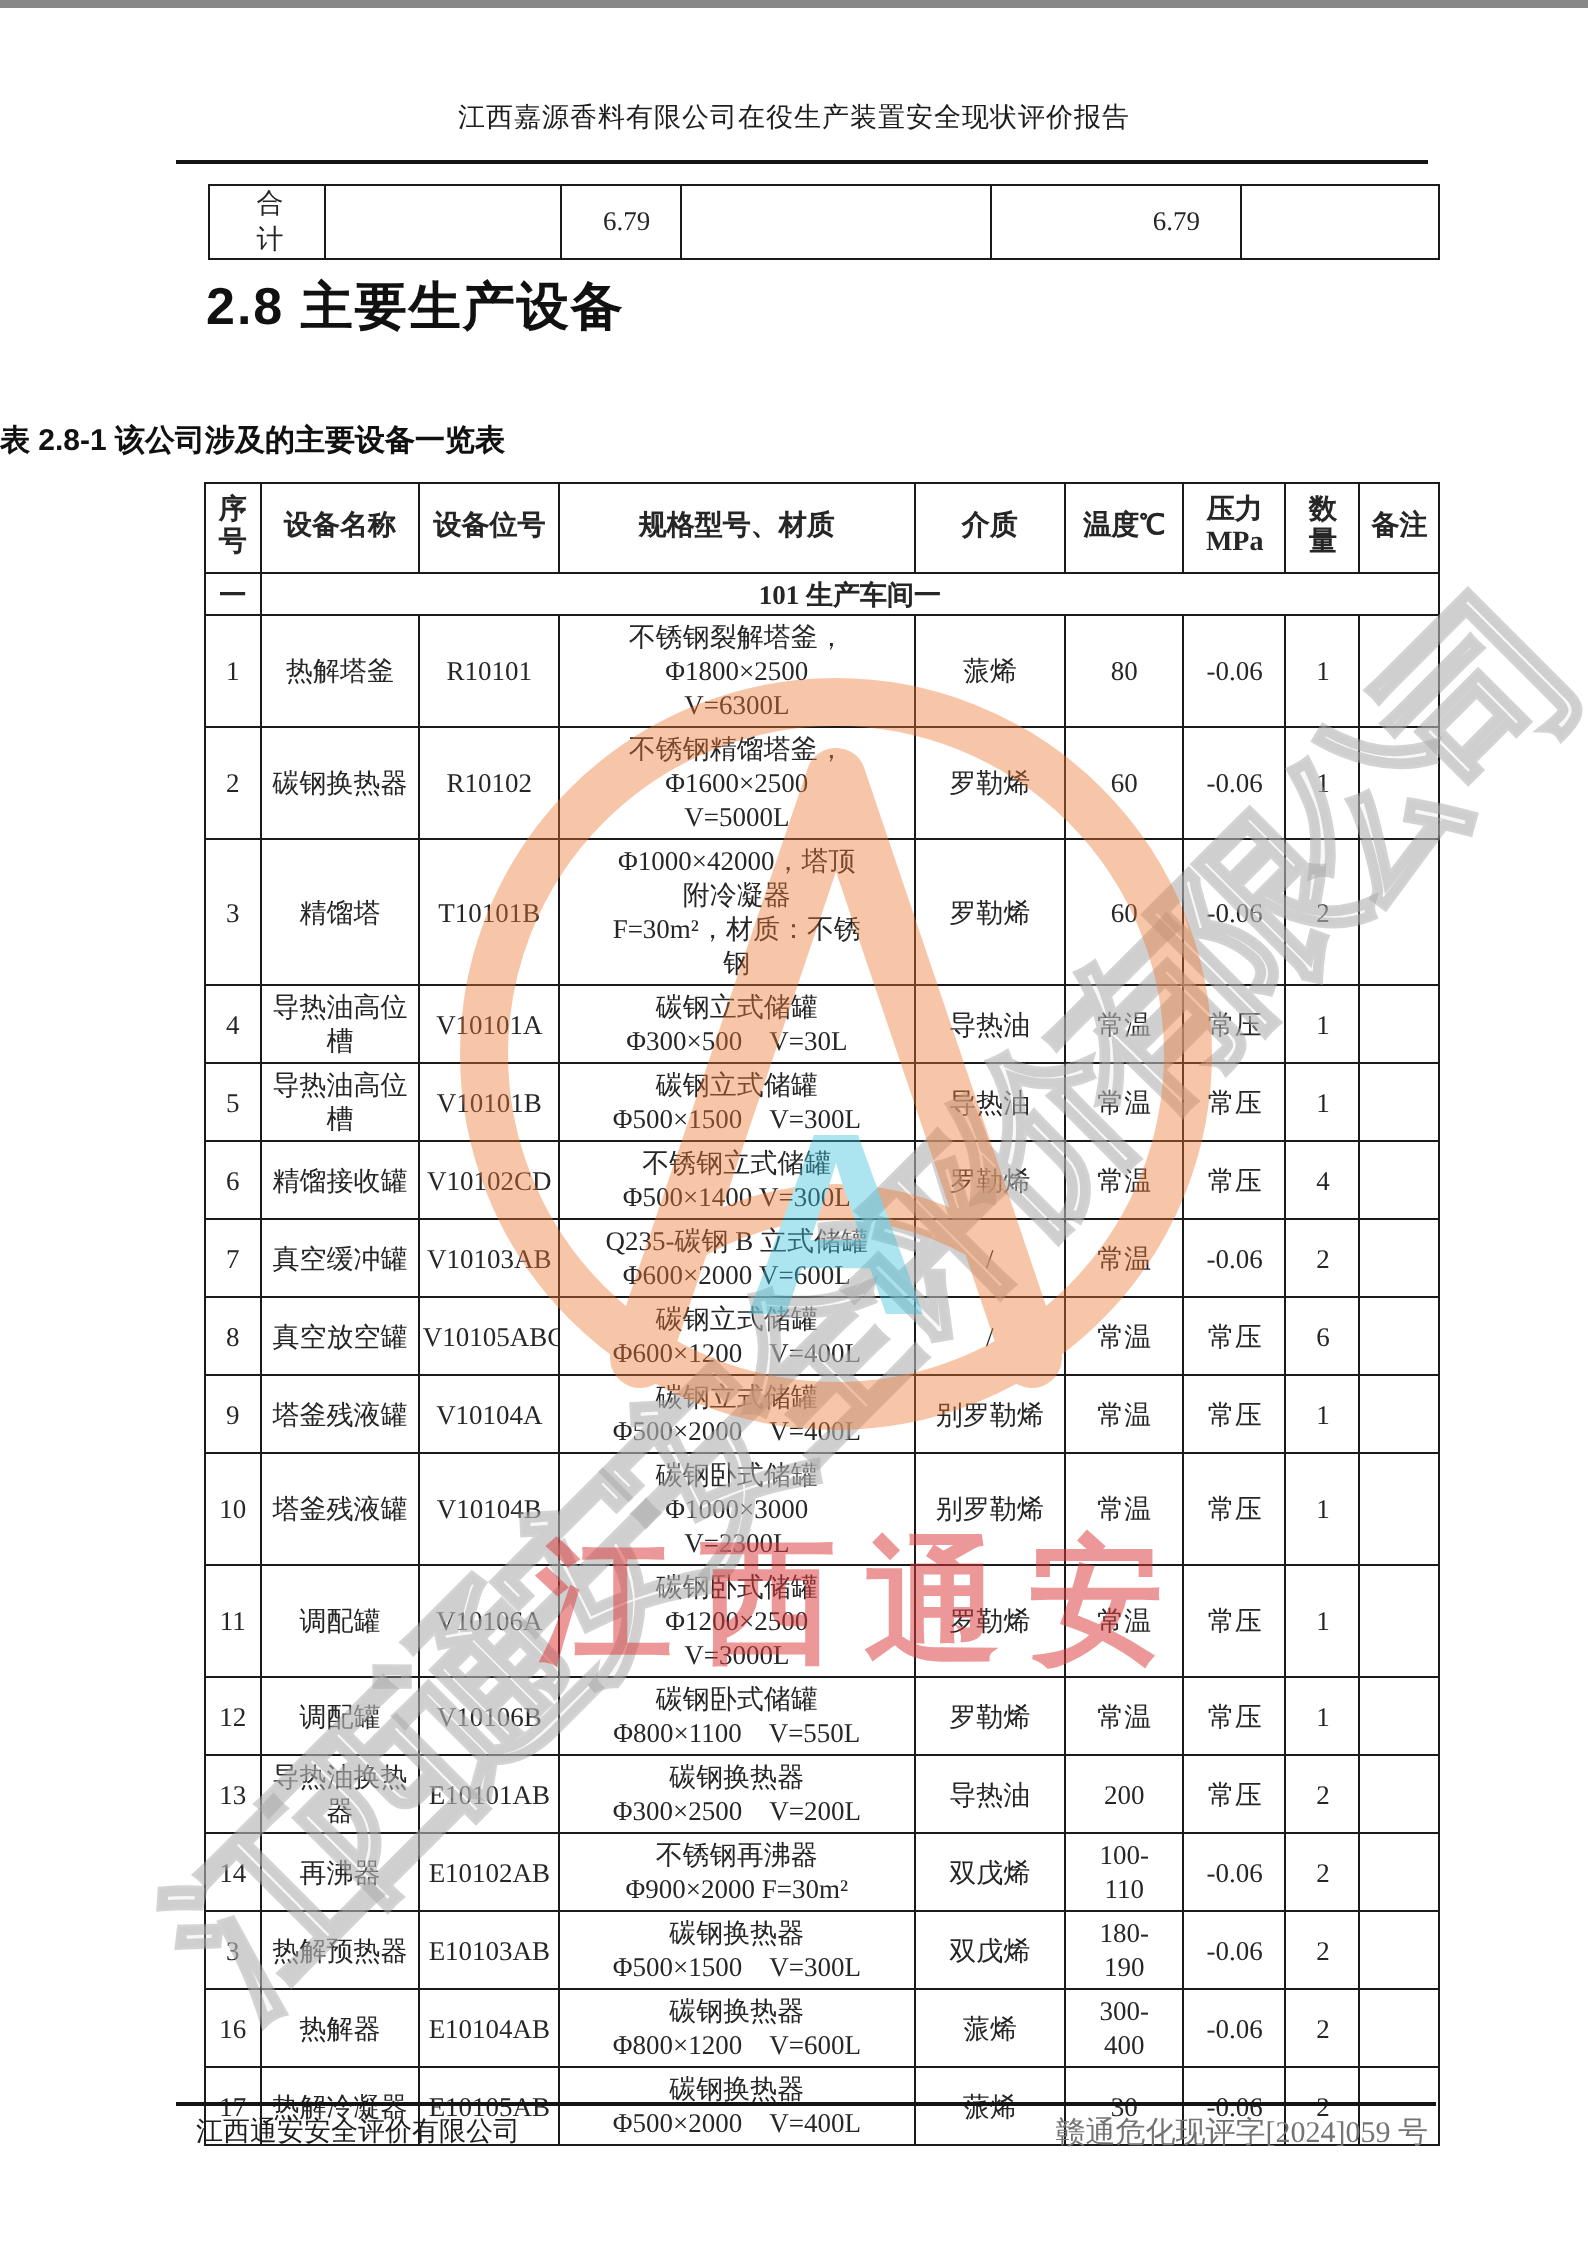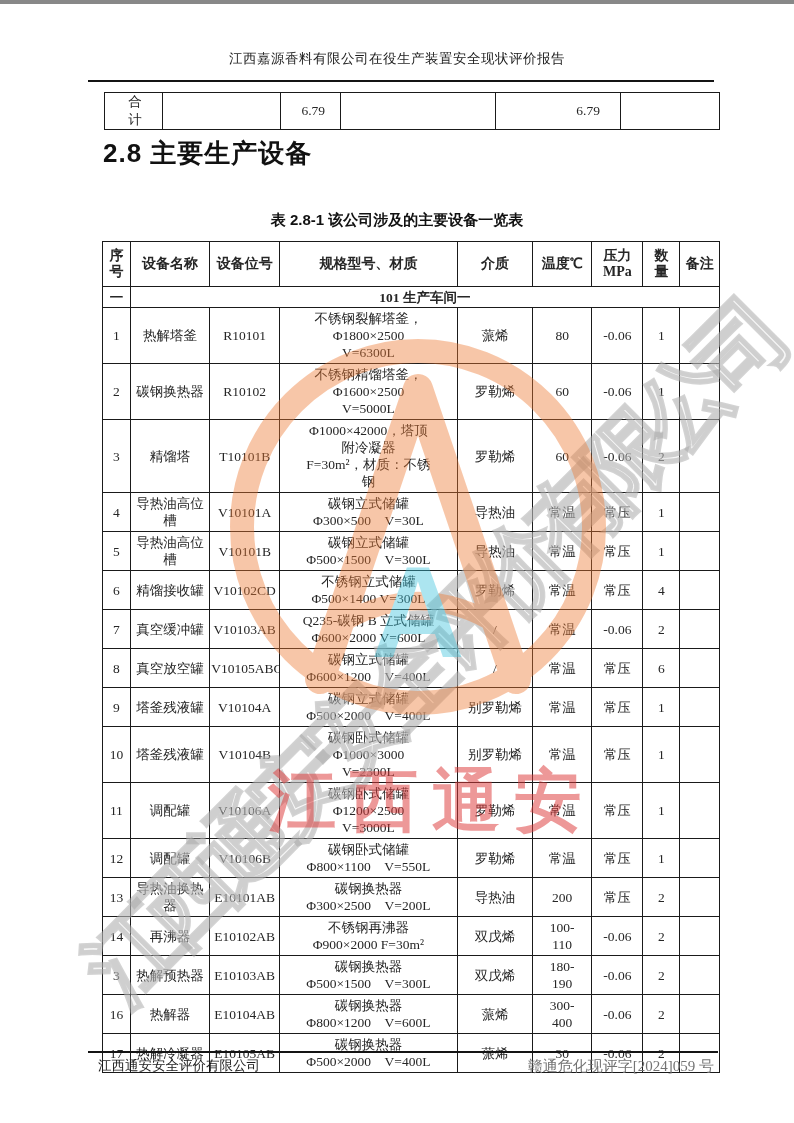--- a/index.html
+++ b/index.html
@@ -12,21 +12,21 @@
   
   .summary-table{position:absolute;top:88px;left:104px;width:616px;border-collapse:collapse;
                  table-layout:fixed;font-size:13.5px;}
   .summary-table td{border:1px solid #1a1a1a;height:30px;text-align:right;vertical-align:middle;padding:0 20px;}
   .summary-table{border:1.5px solid #1a1a1a;}
   
   .h-sec{position:absolute;top:132px;left:103px;font-family:"Liberation Sans",sans-serif;
          font-weight:bold;font-size:26px;color:#111;letter-spacing:1px;}
   .h-sub{position:absolute;top:174px;left:103px;font-family:"Liberation Sans",sans-serif;
          font-weight:bold;font-size:17.5px;color:#111;letter-spacing:.5px;}
-  .tbl-caption{position:absolute;top:207px;left:0;width:100%;text-align:center;
+  .tbl-caption{position:absolute;top:207px;left:0;width:100%;text-align:left;
          font-family:"Liberation Sans",sans-serif;font-weight:bold;font-size:15px;color:#111;}
   
   .eq-table{position:absolute;top:237px;left:102px;width:618px;border-collapse:collapse;
             table-layout:fixed;font-size:13.5px;line-height:17px;}
   .eq-table th,.eq-table td{border:1px solid #1a1a1a;text-align:center;vertical-align:middle;
             padding:2px 1px;white-space:pre-line;overflow:hidden;}
   .eq-table{border:1.5px solid #1a1a1a;}
   .eq-table th{font-weight:600;font-size:14px;height:40px;line-height:16px;}
   .eq-table tr.group td{height:18px;font-weight:600;padding:1px;}
   .eq-table td{height:32px;}

